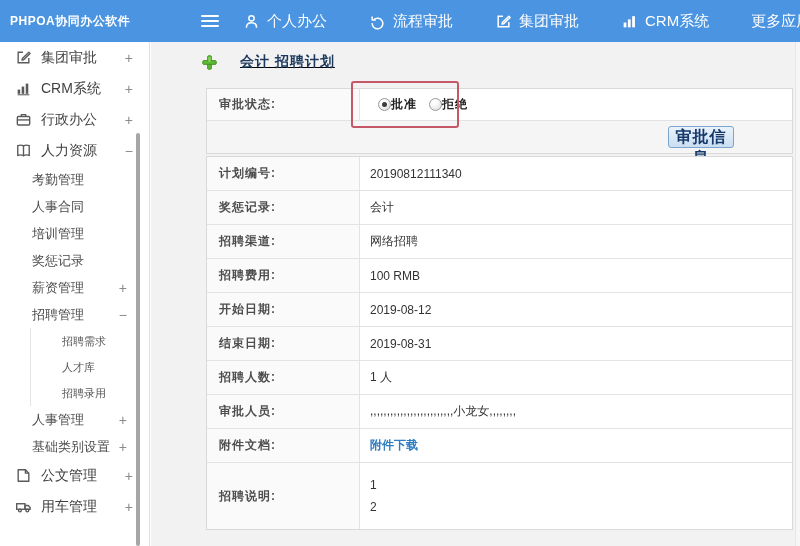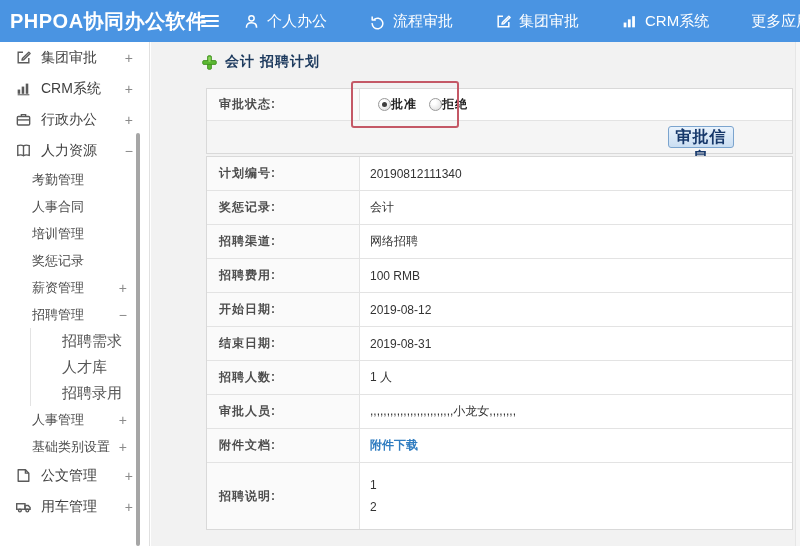--- a/index.html
+++ b/index.html
@@ -3,50 +3,50 @@
 <meta charset="utf-8">
 <style>
   * { margin:0; padding:0; box-sizing:border-box; }
   html,body { width:800px; height:546px; overflow:hidden;
     font-family:"Liberation Sans","DejaVu Sans",sans-serif; background:#fff; }
 
   
   .topbar { position:absolute; left:0; top:0; width:800px; height:42px;
     background:#4a94e2; display:flex; align-items:center; z-index:30; }
   .logo { position:absolute; left:10px; top:0; height:42px; line-height:42px;
-    color:#fff; font-size:20px; font-weight:bold; letter-spacing:.5px; }
+    color:#fff; font-size:12px; font-weight:bold; letter-spacing:.5px; }
   .hamburger { position:absolute; left:200px; top:12px; width:20px; height:18px;
     display:flex; flex-direction:column; justify-content:space-between; padding:3px 1px; cursor:pointer; }
   .hamburger i { display:block; height:2px; background:#fff; border-radius:1px; }
   .topnav { position:absolute; left:243px; top:0; height:42px; display:flex; align-items:center; gap:42px; }
   .topnav-item { display:flex; align-items:center; gap:7px; color:#fff; font-size:15px; cursor:pointer; white-space:nowrap; }
   .caret-down { width:0; height:0; border-left:5px solid transparent; border-right:5px solid transparent;
     border-top:6px solid #fff; margin-left:8px; }
 
   
   .sidebar { position:absolute; left:0; top:42px; width:150px; bottom:0;
     background:#fff; border-right:1px solid #e0e0e0; overflow:hidden; }
   .sb-item { display:flex; align-items:center; height:31px; padding:0 16px 0 15px;
     font-size:14px; color:#3f3f3f; cursor:pointer; }
   .sb-item .ico { width:17px; height:17px; margin-right:9px; flex:none; }
   .exp { margin-left:auto; color:#8a8a8a; font-size:14px; }
   .sb-sub { display:flex; align-items:center; height:27px; padding-left:32px;
     font-size:13px; color:#4c4c4c; cursor:pointer; }
   .sb-sub .exp { margin-right:22px; }
   .sb-group2 { margin-left:30px; border-left:1px solid #e3e3e3; }
   .sb-sub2 { display:flex; align-items:center; height:26px; padding-left:31px;
-    font-size:15px; color:#555; cursor:pointer; }
+    font-size:11px; color:#555; cursor:pointer; }
   .sb-scroll { position:absolute; left:136px; top:91px; width:4px; height:413px;
     background:#a6a6a6; border-radius:2px; }
 
   
   .main { position:absolute; left:151px; top:42px; right:0; bottom:0; background:#f2f2f2; }
   .page-scroll { position:absolute; right:0; top:0; bottom:0; width:5px;
     background:#f6f6f6; border-left:1px solid #e6e6e6; }
-  .title-row { position:absolute; left:50px; top:11px; display:flex; align-items:center; gap:7px; }
+  .title-row { position:absolute; left:50px; top:11px; display:flex; align-items:center; gap:22px;text-decoration:underline; }
   .page-title { font-size:14px; font-weight:bold; color:#1d3a5e; letter-spacing:1px; }
 
   .tbl { position:absolute; left:55px; width:587px; background:#fff;
     border:1px solid #d9d9d9; }
   .tbl-top { top:46px; }
   .tbl-detail { top:114px; }
   .row { display:flex; border-bottom:1px solid #e3e3e3; }
   .row:last-child { border-bottom:none; }
   .cell-label { width:153px; flex:none; background:#fafafa; border-right:1px solid #e3e3e3;
     display:flex; align-items:center; padding-left:12px;

